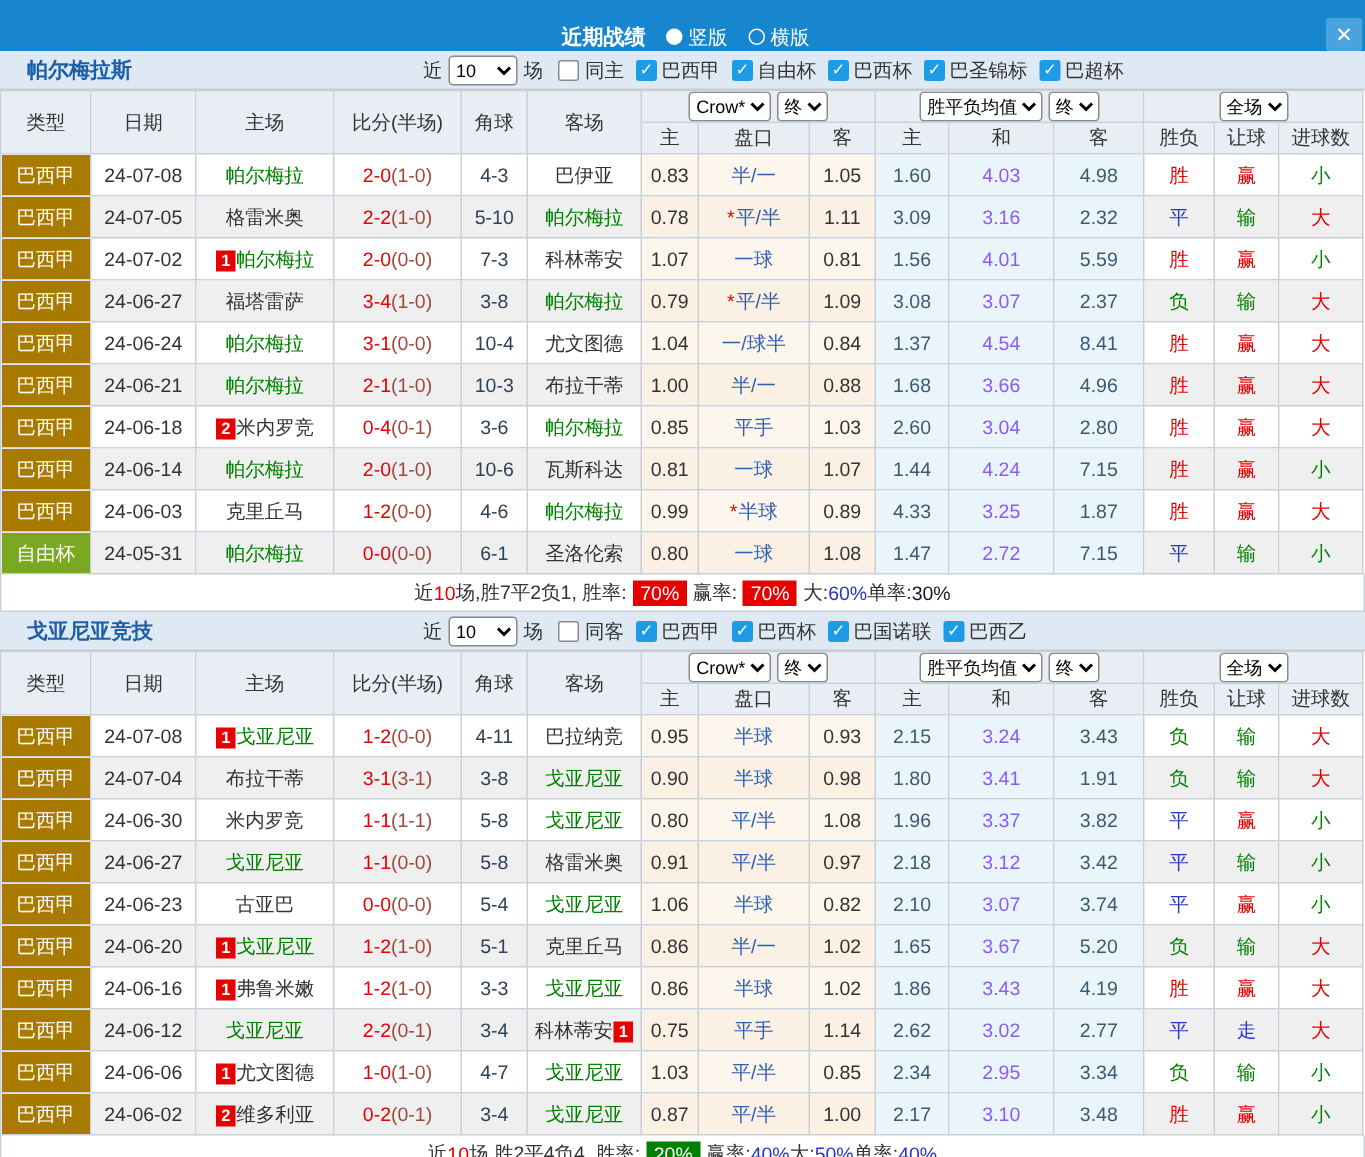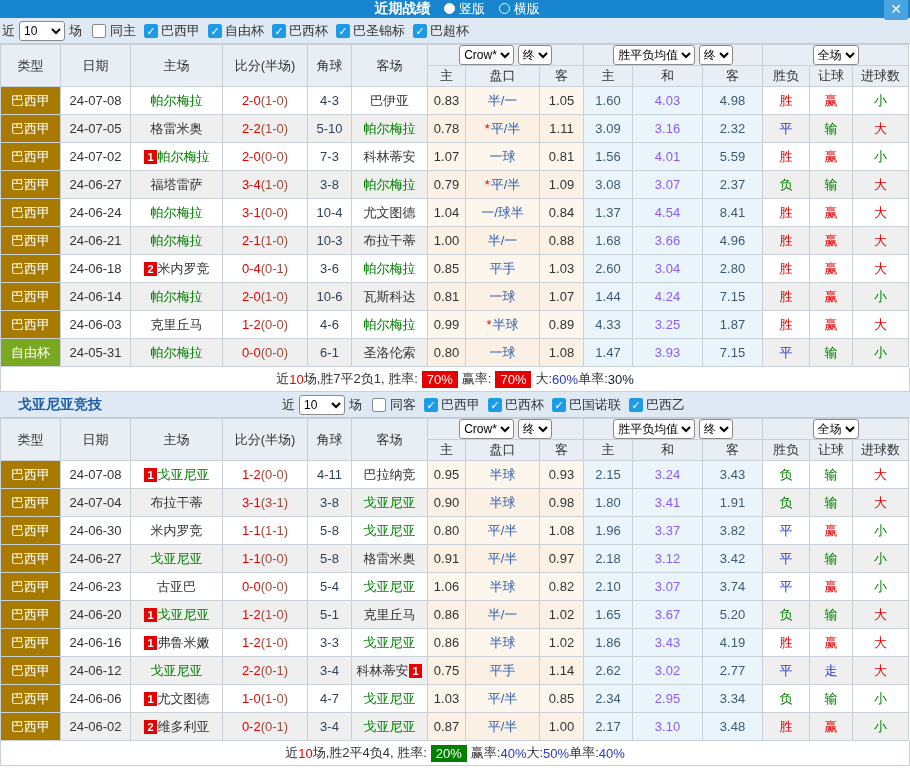--- a/index.html
+++ b/index.html
@@ -1,21 +1,21 @@
 <!DOCTYPE html>
 <html><head>
 <meta charset="utf-8">
 <style>
   * { box-sizing: border-box; }
   body {
     margin: 0; width: 910px; background: #fff; color: #333;
     font-family: "Liberation Sans", "DejaVu Sans", sans-serif; font-size: 13px;
   }
   
-  .topbar { height: 18px; background: #1885cf; display: flex; align-items: center; color: #fff; gap: 24px; }
+  .topbar { height: 34px; background: #1885cf; display: flex; align-items: flex-end; color: #fff; gap: 24px; }
   .topbar-spacer { width: 30px; }
   .topbar-center { flex: 1; text-align: center; }
   .title { font-weight: bold; font-size: 14px; }
   .radio { display: inline-block; width: 11px; height: 11px; border: 1px solid #fff; border-radius: 50%; vertical-align: -1px; margin: 0 4px 0 10px; cursor: pointer; }
   .radio.sel { background: #fff; }
   .radio-label { font-size: 13px; }
   .close-btn { width: 24px; height: 22px; margin-right: 2px; background: #4aa3de; color: #fff; text-align: center; line-height: 22px; font-size: 14px; font-weight: bold; border-radius: 2px; cursor: pointer; }
   
   .team-bar { height: 26px; background: #dfe9f4; display: flex; align-items: center; border-bottom: 1px solid #c3ccd6; }
   .team-name { color: #1c5fa8; font-weight: bold; font-size: 14px; margin-left: 18px; width: 262px; }
@@ -63,20 +63,21 @@
   <div class="topbar-center">
     <span class="title">近期战绩</span>
     <span class="radio sel"></span><span class="radio-label">竖版</span>
     <span class="radio"></span><span class="radio-label">横版</span>
   </div>
   <div class="close-btn">✕</div>
 </div>
 
 <div>
   <div class="team-bar">
+    <span class="team-name">帕尔梅拉斯</span>
     <div class="filters">
         <span class="flt-label">近</span>
         <select class="games-select"><option>10</option></select>
         <span class="flt-label">场</span>
         <span class="cb un"></span>
         <span class="flt-label">同主</span>
         <span class="cb ck">✓</span>
         <span class="flt-label">巴西甲</span>
         <span class="cb ck">✓</span>
         <span class="flt-label">自由杯</span>
@@ -296,21 +297,21 @@
           <td class="type-cell" style="background: rgb(123, 168, 33);">自由杯</td>
           <td class="plain">24-05-31</td>
           <td class="plain team-cell"><span class="tname green">帕尔梅拉</span></td>
           <td class="plain"><span class="sc-m">0-0</span><span class="sc-h">(0-0)</span></td>
           <td class="plain corner">6-1</td>
           <td class="plain team-cell"><span class="tname">圣洛伦索</span></td>
           <td class="cream">0.80</td>
           <td class="cream hcap"><span>一球</span></td>
           <td class="cream">1.08</td>
           <td class="lblue avgs">1.47</td>
-          <td class="lblue avgm">3.93</td>
+          <td class="lblue avgm">2.72</td>
           <td class="lblue avgs">7.15</td>
           <td class="plain res" style="color: rgb(42, 53, 200);">平</td>
           <td class="plain res" style="color: rgb(0, 128, 0);">输</td>
           <td class="plain res" style="color: rgb(0, 128, 0);">小</td>
         </tr>
       </tbody>
   </table>
   <div class="summary">
       <span>近</span>
       <span class="red-text">10</span>

